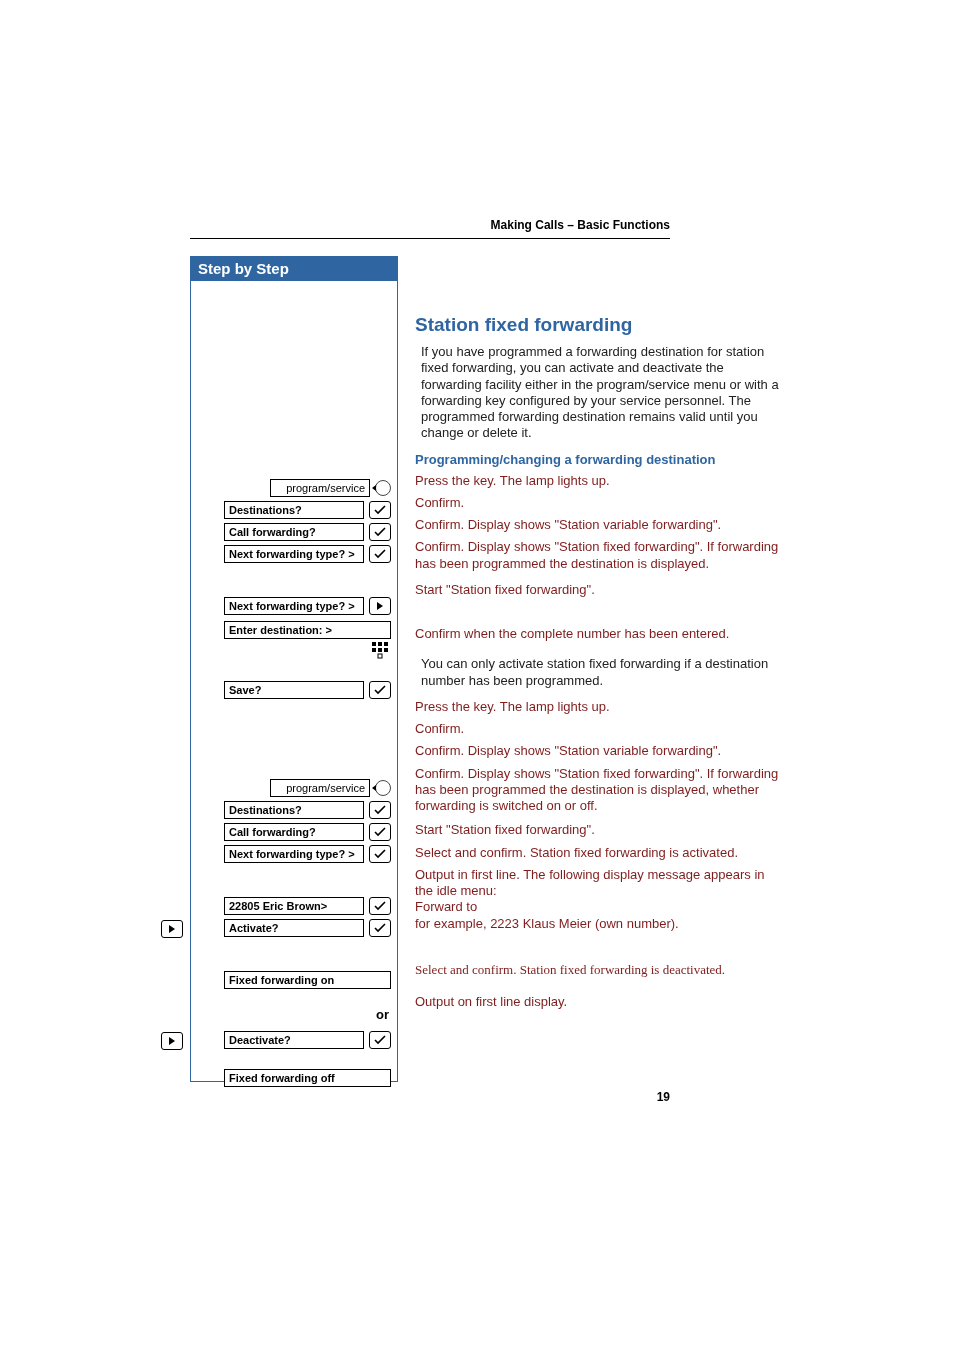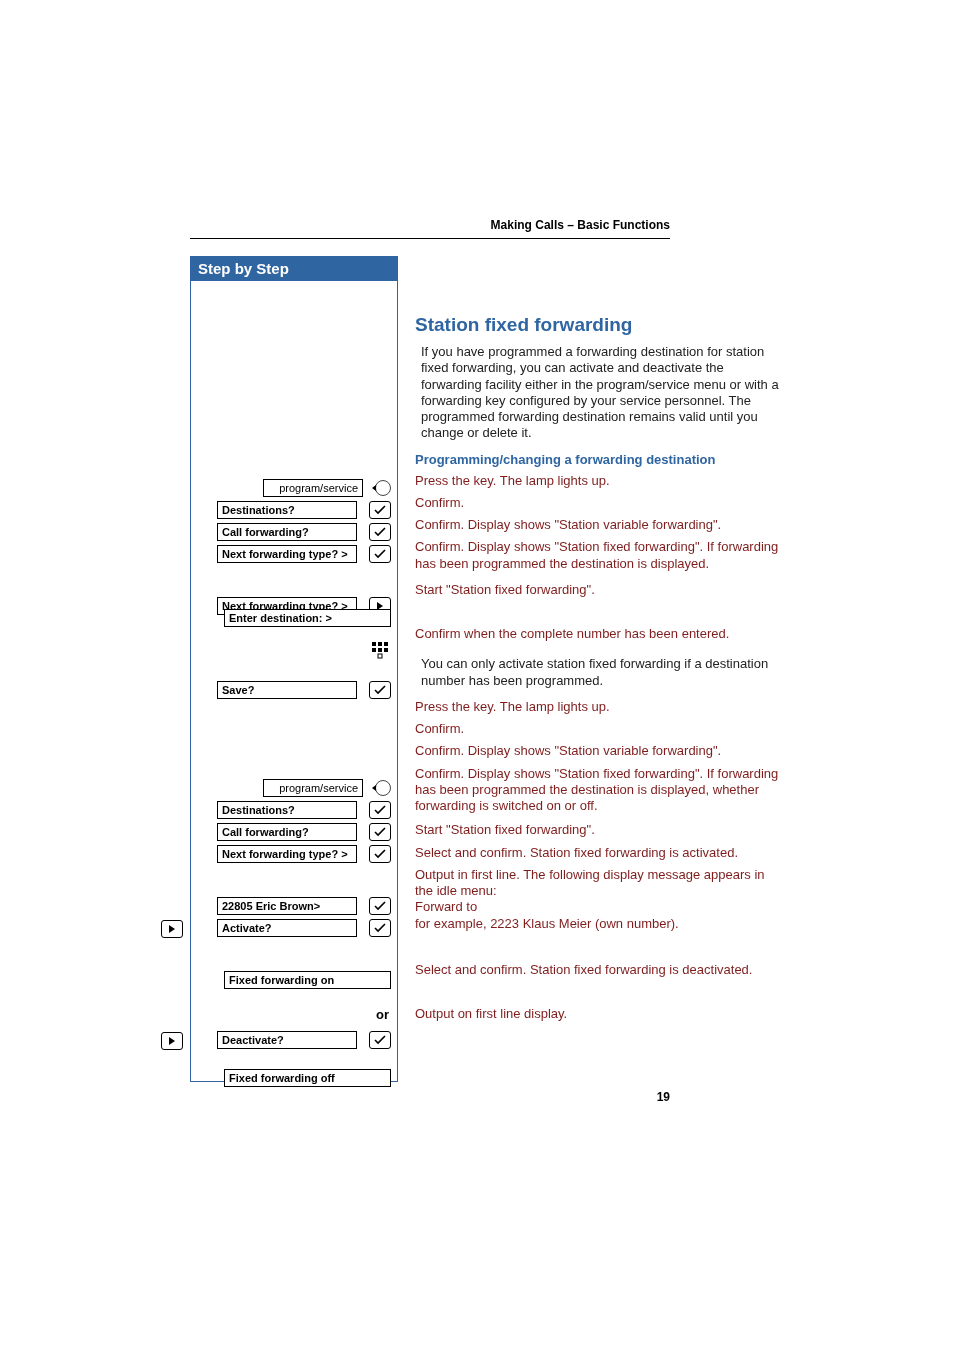--- a/index.html
+++ b/index.html
@@ -105,21 +105,21 @@
     background: #fff;
   }
   .step-row {
     position: absolute;
     left: 0;
     right: 0;
     display: flex;
     align-items: flex-start;
     justify-content: flex-end;
     padding-right: 6px;
-    gap: 12px;
+    gap: 5px;
   }
   .step-left {
     position: absolute;
     left: -30px;
     top: 1px;
   }
   .or-label {
     position: absolute;
     right: 8px;
     font-weight: bold;
@@ -197,21 +197,21 @@
 
       <div class="step-row" style="top:316px;">
         <span class="menu-box" style="min-width:130px;">Next forwarding type?  &gt;</span>
         <span class="icon-box">
           <svg width="10" height="10" viewBox="0 0 10 10">
               <path d="M2 1 L8 5 L2 9 Z" fill="#000"></path>
             </svg>
         </span>
       </div>
 
-      <div class="step-row" style="top:328px;align-items:flex-end;">
+      <div class="step-row" style="top:340px;align-items:flex-end;">
         <span class="menu-box" style="min-width:157px;">Enter destination:     &gt;</span>
       </div>
 
       <div class="step-row" style="top:360px;justify-content:flex-end;">
         <span class="keypad-icon">
           <svg width="20" height="20" viewBox="0 0 20 20">
             <rect x="1" y="1" width="4" height="4" fill="#000"></rect>
               <rect x="7" y="1" width="4" height="4" fill="#000"></rect>
               <rect x="13" y="1" width="4" height="4" fill="#000"></rect>
             <rect x="1" y="7" width="4" height="4" fill="#000"></rect>
@@ -335,19 +335,19 @@
     <div class="step-line">Press the key. The lamp lights up.</div>
     <div class="step-line">Confirm.</div>
     <div class="step-line">Confirm. Display shows "Station variable forwarding".</div>
     <div class="step-line" style="margin-bottom:8px;">Confirm. Display shows "Station fixed forwarding". If forwarding has been programmed the destination is displayed, whether forwarding is switched on or off.</div>
     <div class="step-line">Start "Station fixed forwarding".</div>
     <div class="step-line">Select and confirm. Station fixed forwarding is activated.</div>
     <div class="step-line" style="white-space:pre-line;margin-bottom:30px;">Output in first line. The following display message appears in the idle menu:
 Forward to
 for example, 2223 Klaus Meier (own number).</div>
 
-    <div class="step-line" style="margin-bottom:28px;">Select and confirm. Station fixed forwarding is deactivated.</div>
+    <div class="step-line" style="margin-bottom:16px;font-family:Liberation Serif, serif;">Select and confirm. Station fixed forwarding is deactivated.</div>
     <div class="step-line">Output on first line display.</div>
   </div>
 
   <div class="page-number">19</div>
 
 </div>
 
 </body></html>

